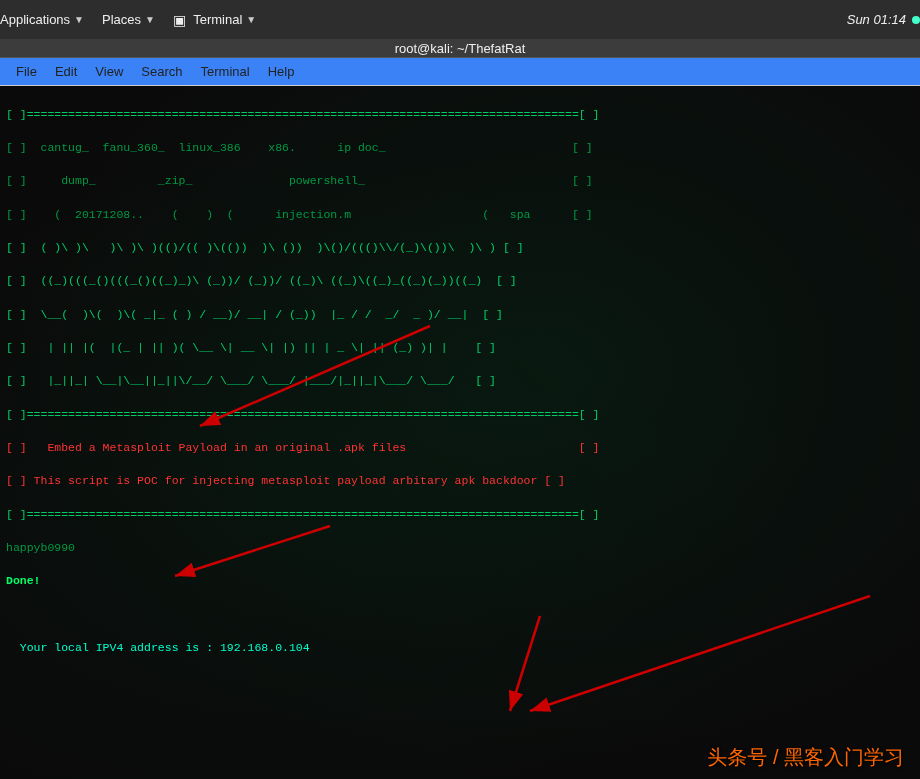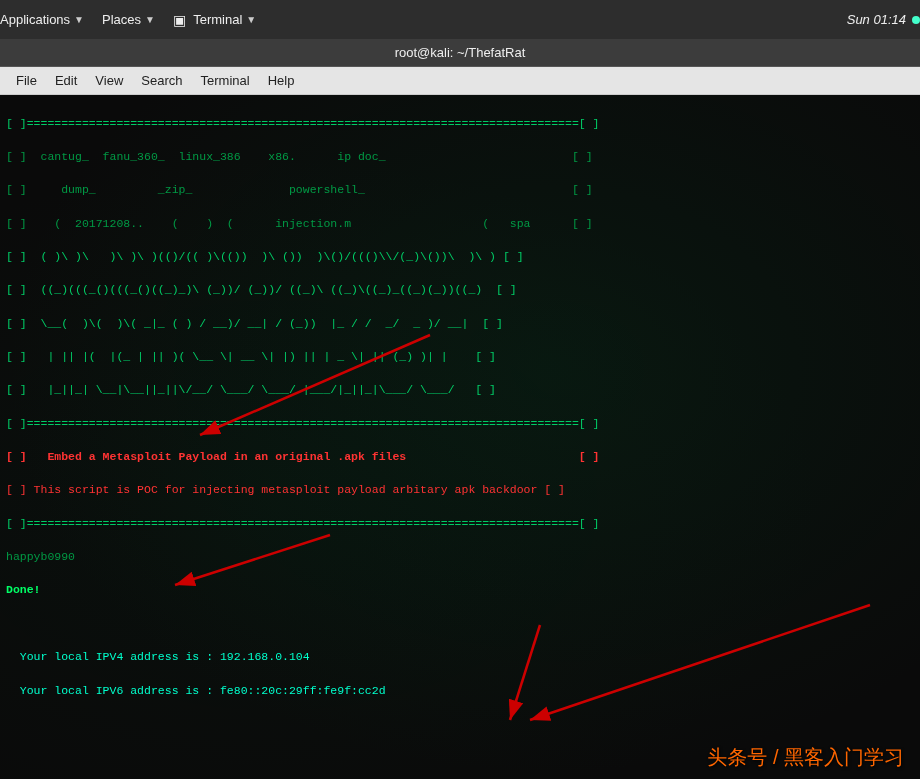--- a/index.html
+++ b/index.html
@@ -65,35 +65,35 @@
       left: 0;
       right: 0;
       bottom: 0;
       display: flex;
       flex-direction: column;
     }
 
     
     #title-bar {
       background: #3c3c3c;
-      height: 28px;
+      height: 19px;
       display: flex;
       align-items: center;
       justify-content: center;
       border-bottom: 1px solid #555;
     }
     #title-bar span {
       color: #eee;
       font-size: 13px;
       font-family: sans-serif;
     }
 
     
     #menu-bar {
-      background: #e5e5e5;
+      background: #3b82f6;
       height: 28px;
       display: flex;
       align-items: center;
       padding: 0 8px;
       gap: 2px;
       border-bottom: 1px solid #ccc;
     }
     .menu-item {
       color: #222;
       font-size: 13px;
@@ -233,28 +233,27 @@
 <span class="line sep-line">[ ]================================================================================[ ]</span>
 <span class="line dim-green">[ ]  cantug_  fanu_360_  linux_386    x86.      ip doc_                           [ ]</span>
 <span class="line dim-green">[ ]     dump_         _zip_              powershell_                              [ ]</span>
 <span class="line dim-green">[ ]    (  20171208..    (    )  (      injection.m                   (   spa      [ ]</span>
 <span class="line green">[ ]  ( )\ )\   )\ )\ )(()/(( )\(())  )\ ())  )\()/((()\\/(_)\())\  )\ ) [ ]</span>
 <span class="line green">[ ]  ((_)(((_()(((_()((_)_)\ (_))/ (_))/ ((_)\ ((_)\((_)_((_)(_))((_)  [ ]</span>
 <span class="line green">[ ]  \__(  )\(  )\( _|_ ( ) / __)/ __| / (_))  |_ / /  _/  _ )/ __|  [ ]</span>
 <span class="line green">[ ]   | || |(  |(_ | || )( \__ \| __ \| |) || | _ \| || (_) )| |    [ ]</span>
 <span class="line green">[ ]   |_||_| \__|\__||_||\/__/ \___/ \___/ |___/|_||_|\___/ \___/   [ ]</span>
 <span class="line sep-line">[ ]================================================================================[ ]</span>
-<span class="line"><span class="red" style="font-weight:bold;text-align:right;">[ ]   Embed a Metasploit Payload in an original .apk files                         [ ]</span></span>
+<span class="line"><span class="red" style="font-weight:normal;text-align:right;">[ ]   Embed a Metasploit Payload in an original .apk files                         [ ]</span></span>
 <span class="line"><span class="red">[ ] This script is POC for injecting metasploit payload arbitary apk backdoor [ ]</span></span>
 <span class="line sep-line">[ ]================================================================================[ ]</span>
 <span class="line dim-green">happyb0990</span>
 <span class="line"><span style="color:#00ff66; font-weight:bold;">Done!</span></span>
 <span class="line"> </span>
 <span class="line cyan">  Your local IPV4 address is : 192.168.0.104</span>
-<span class="line cyan">  Your local IPV6 address is : fe80::20c:29ff:fe9f:cc2d</span>
 
 
 
 
 
 
 
 
 
 

